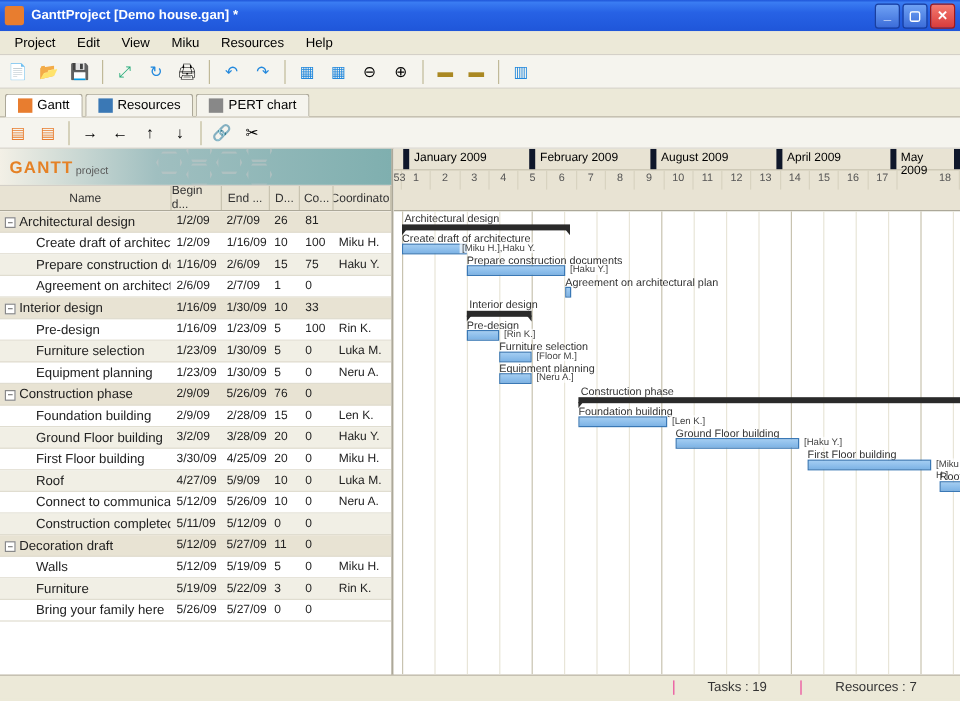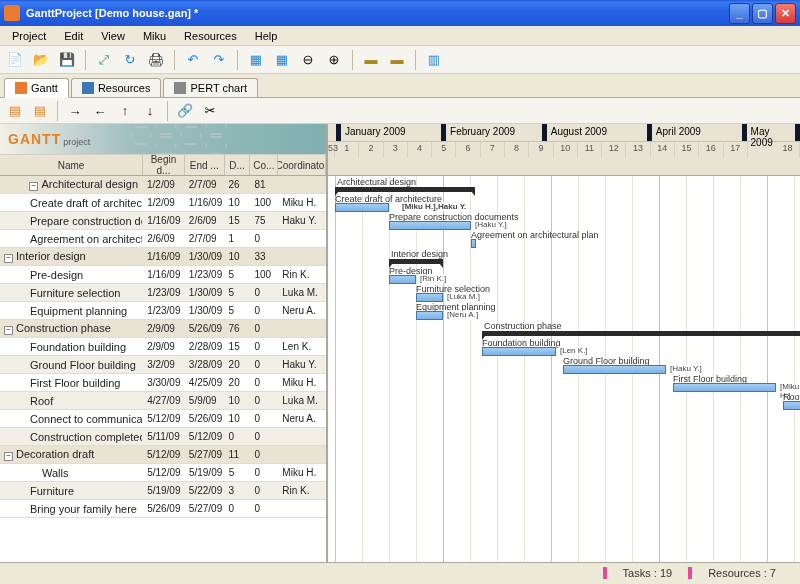--- a/index.html
+++ b/index.html
@@ -19,21 +19,21 @@
 .tab { padding:3px 10px; border:1px solid #aca899; border-bottom:none; background:#f5f4ee; margin-right:2px; cursor:pointer; border-radius:3px 3px 0 0; display:flex; align-items:center; gap:4px; }
 .tab.active { background:#fff; border-bottom:1px solid #fff; margin-bottom:-1px; }
 .tabicon { width:12px; height:12px; display:inline-block; }
 .subtoolbar { height:26px; background:#f5f4ee; border-bottom:1px solid #d4d0c8; display:flex; align-items:center; padding:0 4px; gap:3px; }
 .content { display:flex; height:438px; }
 .leftpanel { width:328px; border-right:2px solid #aca899; display:flex; flex-direction:column; }
 .logo { height:30px; background:linear-gradient(90deg,#f3f0e6 0%,#a0bfc0 40%,#7fafaf 100%); display:flex; align-items:center; padding-left:8px; position:relative; overflow:hidden; }
 .logo-txt { color:#e58125; font-weight:bold; font-size:14px; letter-spacing:1px; }
 .logo-sub { color:#5a5a5a; font-size:9px; margin-left:2px; margin-top:6px; }
 .hex { position:absolute; border:2px solid rgba(200,200,200,0.5); width:22px; height:19px; transform:rotate(0deg); clip-path:polygon(25% 0,75% 0,100% 50%,75% 100%,25% 100%,0 50%); }
-.gridhead { height:22px; background:#e8e3d3; border-top:1px solid #d4d0c8; border-bottom:1px solid #aca899; display:flex;text-align:center; }
+.gridhead { height:22px; background:#e8e3d3; border-top:1px solid #d4d0c8; border-bottom:1px solid #aca899; display:flex; }
 .gh { border-right:1px solid #c8c3b0; display:flex; align-items:center; justify-content:center; color:#333; font-size:10px; overflow:hidden; }
 .gridbody { flex:1; overflow:hidden; background:#fff; }
 .row { height:18px; display:flex; align-items:center; border-bottom:1px solid #e0ddd0; }
 .row.group { background:#e8e3d3; font-weight:normal; }
 .row.alt { background:#f1efe5; }
 .cell { padding:0 4px; border-right:1px solid transparent; font-size:10px; color:#222; overflow:hidden; white-space:nowrap; }
 .expander { width:9px; height:9px; border:1px solid #888; display:inline-flex; align-items:center; justify-content:center; font-size:8px; line-height:1; margin-right:3px; cursor:pointer; background:#fff; }
 .rightpanel { flex:1; display:flex; flex-direction:column; overflow:hidden; background:#fff; position:relative; }
 .timehead { height:52px; background:#e8e3d3; border-bottom:1px solid #aca899; position:relative; }
 .monthrow { height:18px; display:flex; border-bottom:1px solid #c8c3b0; }
@@ -44,21 +44,21 @@
 .vgrid { position:absolute; top:0; bottom:0; width:1px; background:#e8e5d8; }
 .vgrid.thick { background:#c8c3b0; }
 .taskbar { position:absolute; height:9px; background:linear-gradient(#a3cdf2,#7db3e5); border:1px solid #3a78b5; }
 .grouptaskbar { position:absolute; height:5px; background:#2a2a2a; }
 .grouptaskbar::before, .grouptaskbar::after { content:''; position:absolute; top:4px; border-top:5px solid #2a2a2a; }
 .grouptaskbar::before { left:0; border-right:4px solid transparent; }
 .grouptaskbar::after { right:0; border-left:4px solid transparent; }
 .tasklabel { position:absolute; font-size:9px; color:#333; white-space:nowrap; }
 .reslabel { position:absolute; font-size:8px; color:#444; background:rgba(255,255,255,0.7); padding:0 2px; }
 .statusbar { height:20px; background:#ece9d8; border-top:1px solid #aca899; display:flex; align-items:center; padding:0 8px; font-size:10px; color:#333; }
-.sbcell { border-left:4px solid #ec4899; padding:0 16px; }
+.sbcell { border-left:1px solid #ec4899; padding:0 28px; }
 .c-name{width:144px;} .c-begin{width:42px;} .c-end{width:40px;} .c-dur{width:26px;} .c-comp{width:28px;} .c-coord{width:48px;}
 </style>
 </head>
 <body>
 
 <div class="titlebar">
   <div class="icon"></div>
   <div class="title">GanttProject [Demo house.gan] *</div>
   <div class="winbtns">
     <div class="winbtn">_</div>
@@ -142,21 +142,21 @@
     <div class="gridhead">
       <div class="gh c-name">Name</div>
       <div class="gh c-begin">Begin d...</div>
       <div class="gh c-end">End ...</div>
       <div class="gh c-dur">D...</div>
       <div class="gh c-comp">Co...</div>
       <div class="gh c-coord">Coordinator</div>
     </div>
     <div class="gridbody" id="gridbody">
         <div class="row group">
-          <div class="cell c-name" style="padding-left: 4px; text-align: right;"><span class="expander">−</span><span>Architectural design</span></div>
+          <div class="cell c-name" style="padding-left: 4px;"><span class="expander">−</span><span>Architectural design</span></div>
           <div class="cell c-begin">1/2/09</div>
           <div class="cell c-end">2/7/09</div>
           <div class="cell c-dur">26</div>
           <div class="cell c-comp">81</div>
           <div class="cell c-coord"></div>
         </div>
         <div class="row">
           <div class="cell c-name" style="padding-left: 30px;"><span>Create draft of architecture</span></div>
           <div class="cell c-begin">1/2/09</div>
           <div class="cell c-end">1/16/09</div>
@@ -270,21 +270,21 @@
         </div>
         <div class="row group">
           <div class="cell c-name" style="padding-left: 4px;"><span class="expander">−</span><span>Decoration draft</span></div>
           <div class="cell c-begin">5/12/09</div>
           <div class="cell c-end">5/27/09</div>
           <div class="cell c-dur">11</div>
           <div class="cell c-comp">0</div>
           <div class="cell c-coord"></div>
         </div>
         <div class="row">
-          <div class="cell c-name" style="padding-left: 42px;"><span>Walls</span></div>
+          <div class="cell c-name" style="padding-left: 30px;"><span>Walls</span></div>
           <div class="cell c-begin">5/12/09</div>
           <div class="cell c-end">5/19/09</div>
           <div class="cell c-dur">5</div>
           <div class="cell c-comp">0</div>
           <div class="cell c-coord">Miku H.</div>
         </div>
         <div class="row alt">
           <div class="cell c-name" style="padding-left: 30px;"><span>Furniture</span></div>
           <div class="cell c-begin">5/19/09</div>
           <div class="cell c-end">5/22/09</div>
@@ -352,34 +352,34 @@
         <div class="vgrid thick" style="left: 331px;"></div>
         <div class="vgrid" style="left: 358px;"></div>
         <div class="vgrid" style="left: 385px;"></div>
         <div class="vgrid" style="left: 412px;"></div>
         <div class="vgrid thick" style="left: 439px;"></div>
         <div class="vgrid" style="left: 466px;"></div>
         <div class="tasklabel" style="left: 9px; top: 1px;">Architectural design</div>
         <div class="grouptaskbar" style="left: 7px; width: 140px; top: 11px;"></div>
         <div class="tasklabel" style="left: 7px; top: 18px;">Create draft of architecture</div>
         <div class="taskbar" style="left: 7px; width: 54px; top: 27px;"></div>
-        <div class="reslabel" style="left: 72px; top: 26px; font-weight: bold;">[Miku H.],Haku Y.</div>
+        <div class="reslabel" style="left: 55px; top: 26px;">[Miku H.],Haku Y.</div>
         <div class="tasklabel" style="left: 61px; top: 36px;">Prepare construction documents</div>
         <div class="taskbar" style="left: 61px; width: 82px; top: 45px;"></div>
         <div class="reslabel" style="left: 145px; top: 44px;">[Haku Y.]</div>
         <div class="tasklabel" style="left: 143px; top: 54px;">Agreement on architectural plan</div>
         <div class="taskbar" style="left: 143px; width: 5px; top: 63px;"></div>
         <div class="tasklabel" style="left: 63px; top: 73px;">Interior design</div>
         <div class="grouptaskbar" style="left: 61px; width: 54px; top: 83px;"></div>
         <div class="tasklabel" style="left: 61px; top: 90px;">Pre-design</div>
         <div class="taskbar" style="left: 61px; width: 27px; top: 99px;"></div>
         <div class="reslabel" style="left: 90px; top: 98px;">[Rin K.]</div>
         <div class="tasklabel" style="left: 88px; top: 108px;">Furniture selection</div>
         <div class="taskbar" style="left: 88px; width: 27px; top: 117px;"></div>
-        <div class="reslabel" style="left: 117px; top: 116px;">[Luka M.]</div>
+        <div class="reslabel" style="left: 117px; top: 116px;">[Floor M.]</div>
         <div class="tasklabel" style="left: 88px; top: 126px;">Equipment planning</div>
         <div class="taskbar" style="left: 88px; width: 27px; top: 135px;"></div>
         <div class="reslabel" style="left: 117px; top: 134px;">[Neru A.]</div>
         <div class="tasklabel" style="left: 156px; top: 145px;">Construction phase</div>
         <div class="grouptaskbar" style="left: 154px; width: 410px; top: 155px;"></div>
         <div class="tasklabel" style="left: 154px; top: 162px;">Foundation building</div>
         <div class="taskbar" style="left: 154px; width: 74px; top: 171px;"></div>
         <div class="reslabel" style="left: 230px; top: 170px;">[Len K.]</div>
         <div class="tasklabel" style="left: 235px; top: 180px;">Ground Floor building</div>
         <div class="taskbar" style="left: 235px; width: 103px; top: 189px;"></div>

